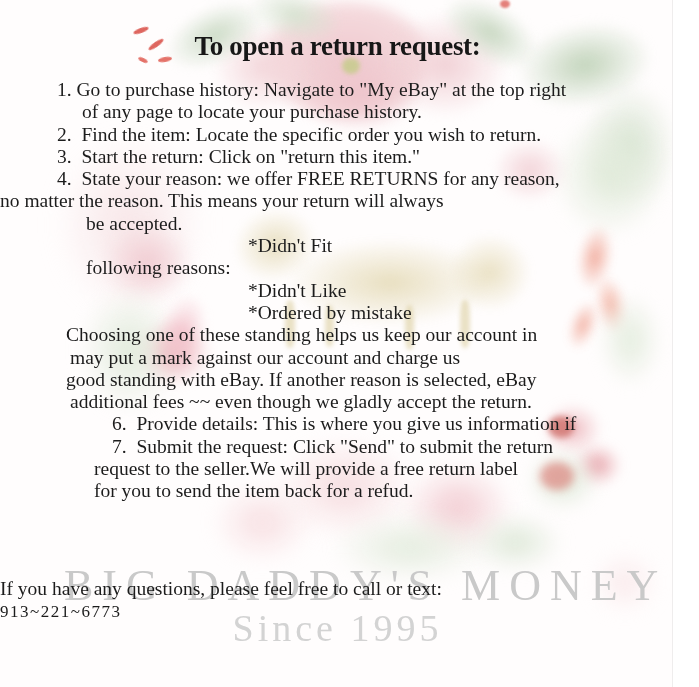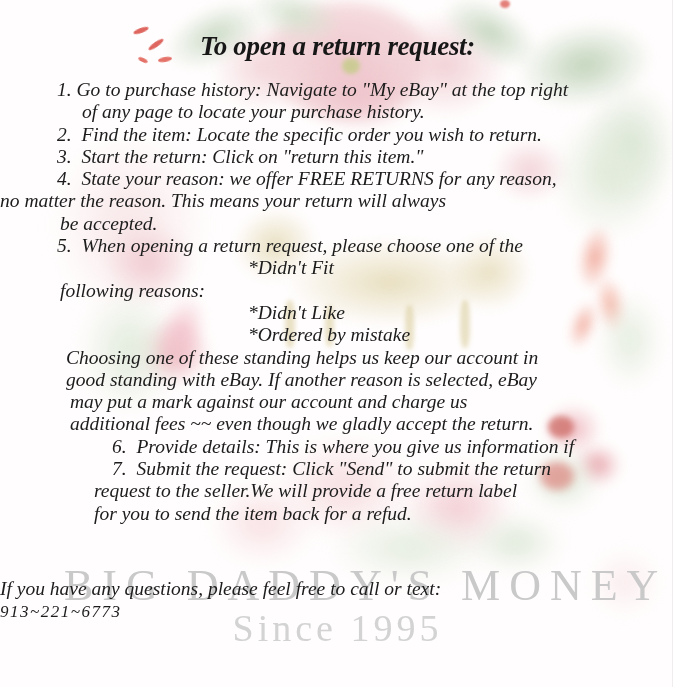--- a/index.html
+++ b/index.html
@@ -8,34 +8,34 @@
     background:#fffdfd;
     font-family:"Liberation Serif","DejaVu Serif",serif;
     color:#1c1c1c;
   }
   .blob{position:absolute;border-radius:50%;pointer-events:none;}
   .leg{position:absolute;border-radius:40%;pointer-events:none;}
   
   .wm{position:absolute;z-index:2;pointer-events:none;white-space:nowrap;}
   .wm-brand{left:64px;top:560px;font-size:44px;letter-spacing:9px;color:#c9c9c9;}
   .wm-since{left:0;right:24px;top:606px;text-align:center;font-size:38px;letter-spacing:4px;color:#d3d3d3;}
-  .content{position:absolute;inset:0;z-index:3;font-style:italic;}
+  .content{position:absolute;inset:0;z-index:3;}
   .title{
     position:absolute;top:31px;left:0;right:24px;margin:0;
     text-align:center;font-size:27px;font-weight:700;letter-spacing:-0.3px;color:#171717;
   }
   .body{position:absolute;top:79px;left:0;right:24px;font-size:19.5px;}
   .line{white-space:pre;line-height:22.3px;}
   .lv0{margin-left:57px;}   
   .lv1{margin-left:112px;}   
   .lv2{}   
   .lv3{margin-left:66px;}   
   .lv4{margin-left:70px;}   
   .lv5{margin-left:82px;}   
-  .lv6{margin-left:60px;}   
+  .lv6{margin-left:86px;}   
   .lv7{margin-left:94px;}   
   .lv8{margin-left:248px;}  
   .footer{position:absolute;top:578px;left:0;right:24px;text-align:left;font-size:19.5px;line-height:22.5px;}
   .phone{font-size:17px;letter-spacing:1.5px;}
   .rstrip{position:absolute;top:0;right:0;width:26px;height:687px;background:#ffffff;border-left:1px solid #efeded;z-index:4;}
 </style>
 </head>
 <body>
 
 <div class="page">
@@ -99,28 +99,27 @@
   <div class="content">
     <h1 class="title">To open a return request:</h1>
     <div class="body">
         <div class="line lv0">1. Go to purchase history: Navigate to "My eBay" at the top right</div>
         <div class="line lv5">of any page to locate your purchase history.</div>
         <div class="line lv0">2.  Find the item: Locate the specific order you wish to return.</div>
         <div class="line lv0">3.  Start the return: Click on "return this item."</div>
         <div class="line lv0">4.  State your reason: we offer FREE RETURNS for any reason,</div>
         <div class="line lv2">no matter the reason. This means your return will always</div>
         <div class="line lv6">be accepted.</div>
-        <div class="line lv0">5.  When opening a return request, please choose one of the</div>
         <div class="line lv8">*Didn't Fit</div>
         <div class="line lv6">following reasons:</div>
         <div class="line lv8">*Didn't Like</div>
         <div class="line lv8">*Ordered by mistake</div>
         <div class="line lv3">Choosing one of these standing helps us keep our account in</div>
+        <div class="line lv4">may put a mark against our account and charge us</div>
         <div class="line lv3">good standing with eBay. If another reason is selected, eBay</div>
-        <div class="line lv4">may put a mark against our account and charge us</div>
         <div class="line lv4">additional fees ~~ even though we gladly accept the return.</div>
         <div class="line lv1">6.  Provide details: This is where you give us information if</div>
         <div class="line lv1">7.  Submit the request: Click "Send" to submit the return</div>
         <div class="line lv7">request to the seller.We will provide a free return label</div>
         <div class="line lv7">for you to send the item back for a refud.</div>
       </div>
     <div class="footer">
       <div>If you have any questions, please feel free to call or text:</div>
       <div class="phone">913~221~6773</div>
     </div>

